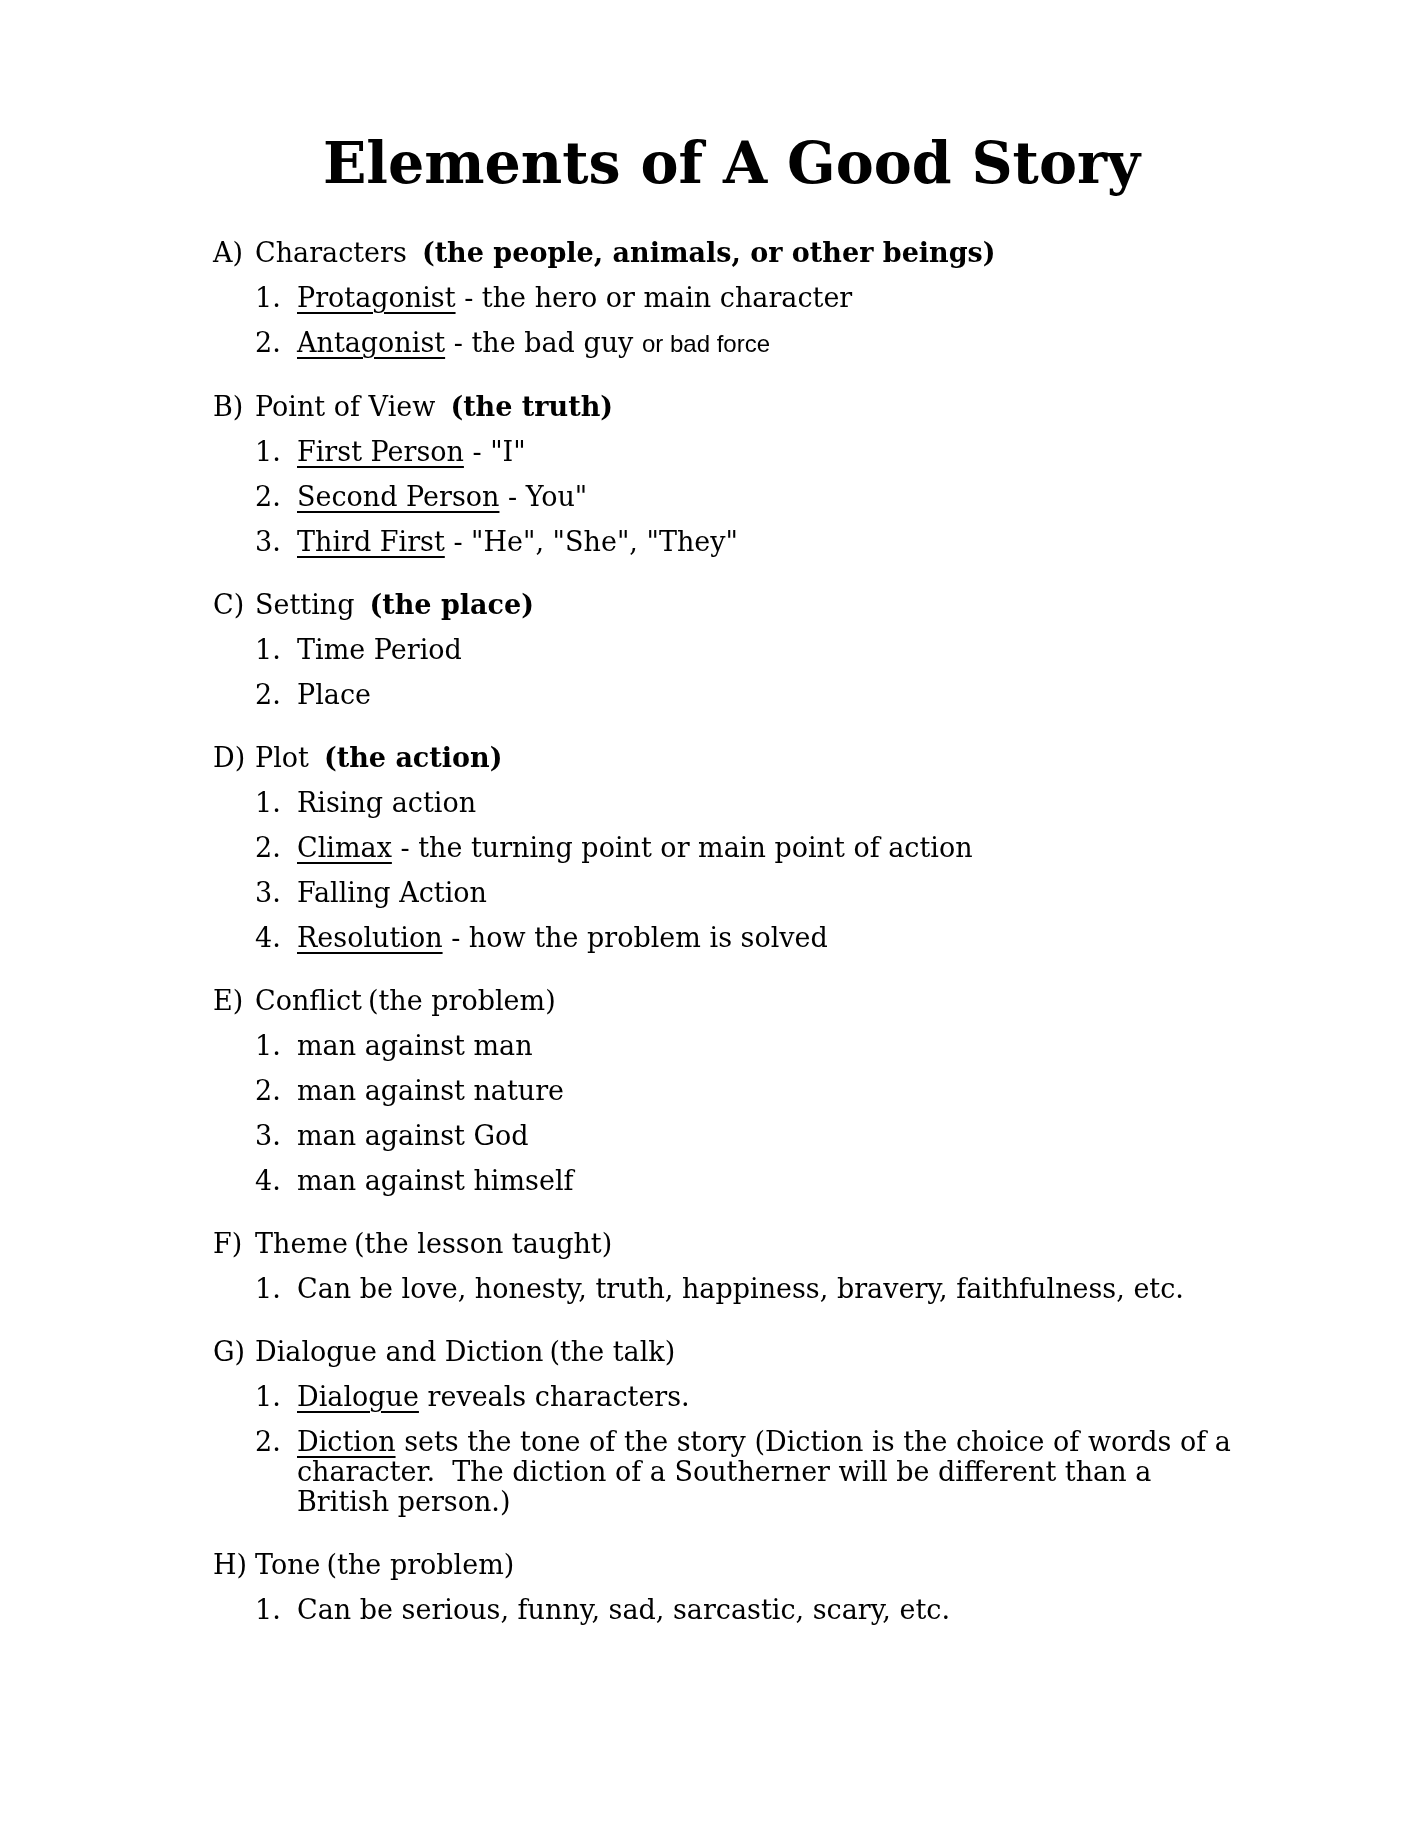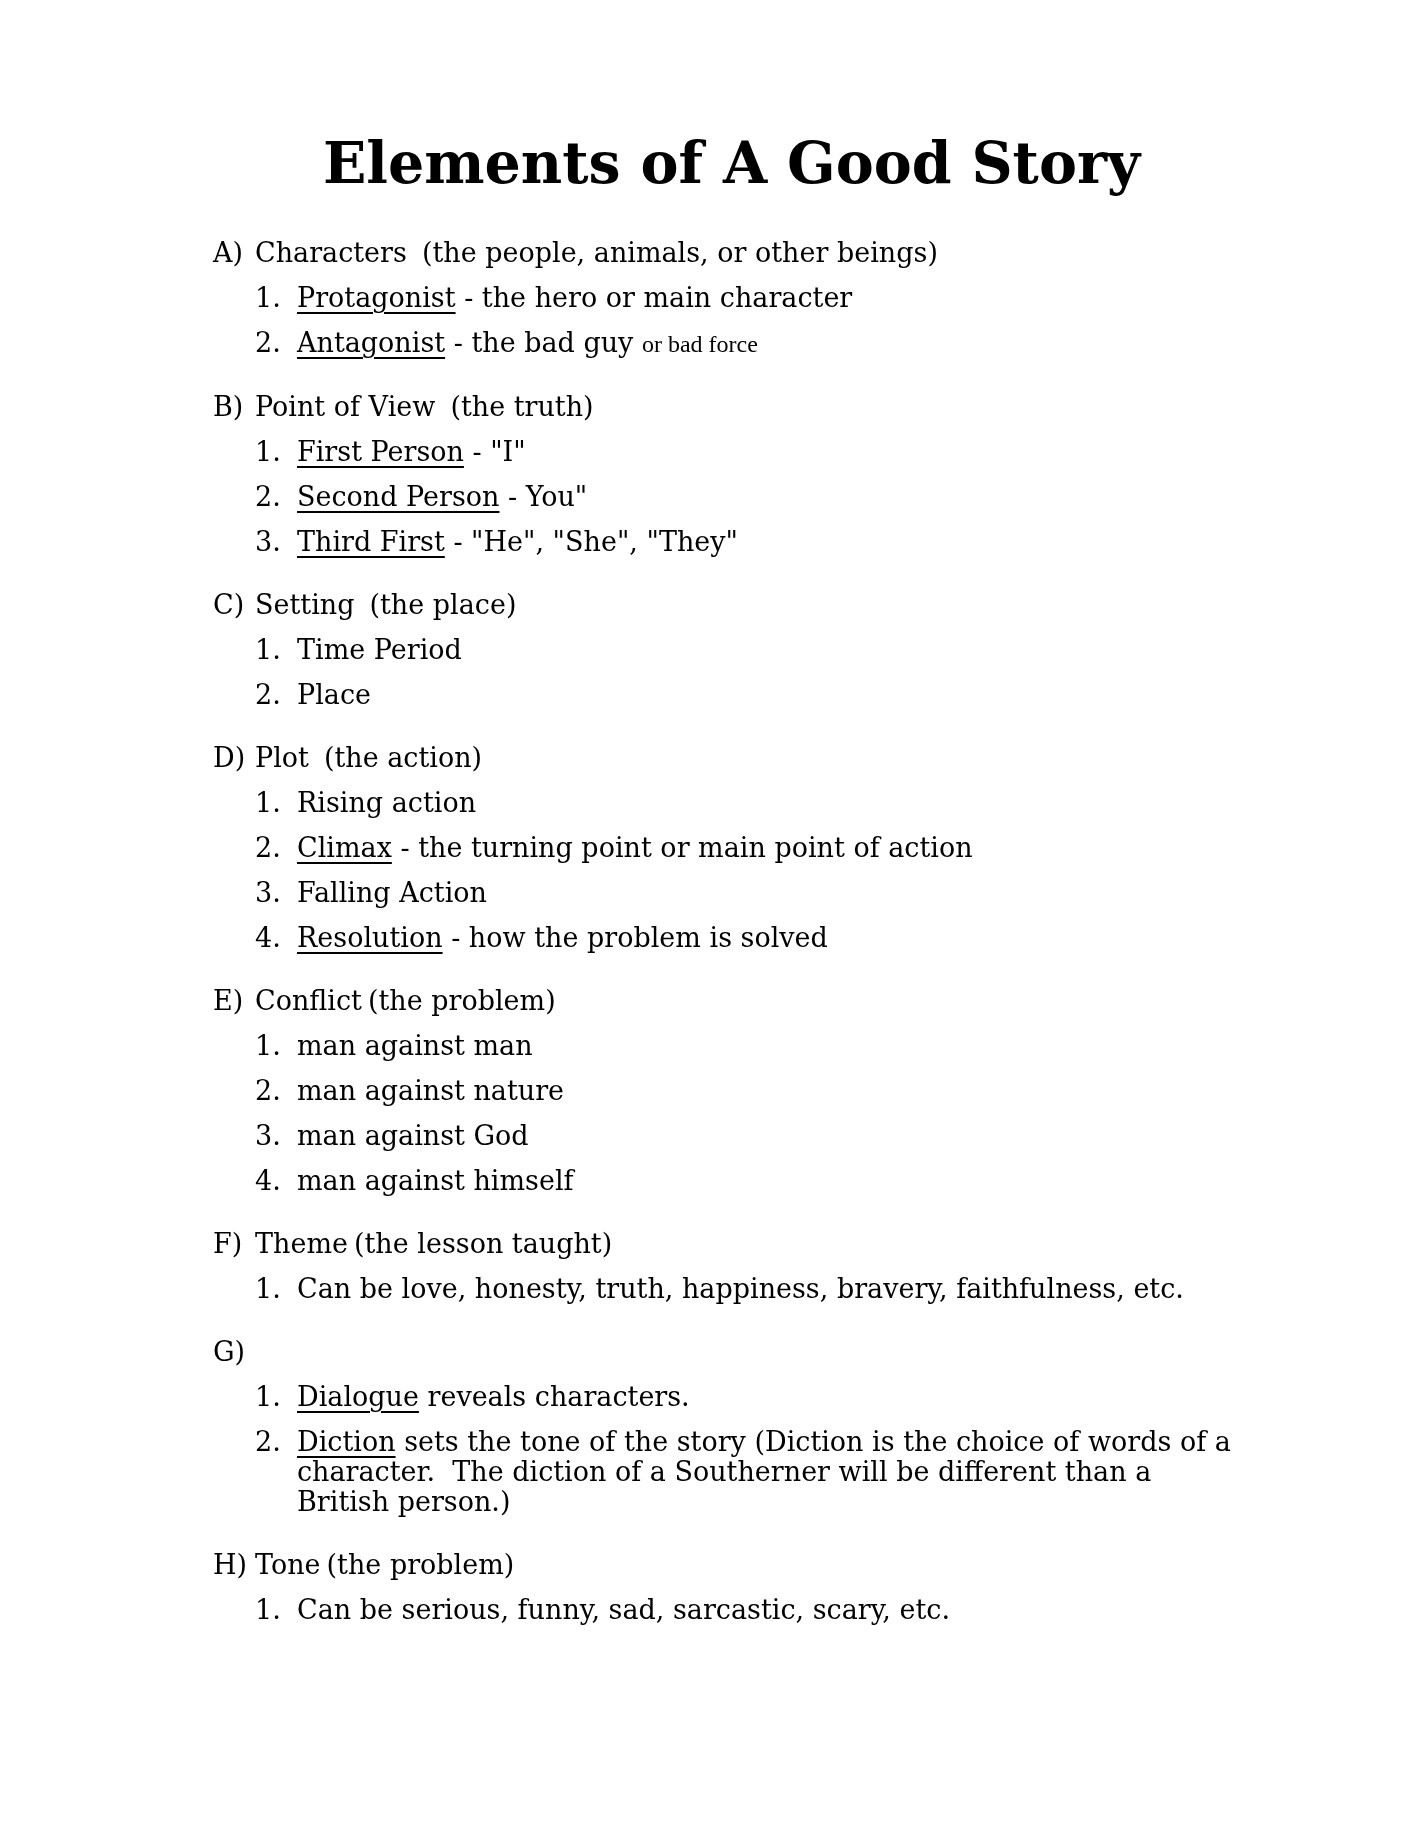--- a/index.html
+++ b/index.html
@@ -23,29 +23,29 @@
     margin: 0 0 40px 0;
     white-space: nowrap;
   }
   .section { margin-top: 33px; }
   .section.first { margin-top: 0; }
   .line { display: flex; line-height: 30px; margin-bottom: 15px; }
   .letter { flex: 0 0 42px; }
   .sec-text { flex: 0 1 auto; }
   .term { font-weight: normal; }
   .note { margin-left: 6px; }
-  .note.gap2 { margin-left: 15px; }
+  .note.gap2 { margin-left: 15px; font-weight: bold; }
   .num { flex: 0 0 42px; margin-left: 42px; }
   .itext { flex: 0 1 auto; max-width: 952px; }
   .u {
     text-decoration: underline;
     text-underline-offset: 5px;
     text-decoration-thickness: 2px;
   }
-  .alt { font-size: 24px; font-family: Liberation Serif, serif; }
+  .alt { font-size: 24px; font-family: Liberation Sans, sans-serif; }
 </style>
 </head>
 <body>
 
 <div class="page">
   <h1 class="title">Elements of A Good Story</h1>
   <div id="sections-root">
       <div class="section first">
         <div class="line sec-head">
           <span class="letter">A)</span>
@@ -142,20 +142,21 @@
           <span class="sec-text"><span class="term">Theme</span><span class="note">(the lesson taught)</span></span>
         </div>
         <div class="line item">
           <span class="num">1.</span>
           <span class="itext"><span class="">Can be love, honesty, truth, happiness, bravery, faithfulness, etc.</span></span>
         </div>
       </div>
       <div class="section">
         <div class="line sec-head">
           <span class="letter">G)</span>
+          <span class="sec-text"><span class="term">Dialogue and Diction</span><span class="note">(the talk)</span></span>
         </div>
         <div class="line item">
           <span class="num">1.</span>
           <span class="itext"><span class="u">Dialogue</span><span class=""> reveals characters.</span></span>
         </div>
         <div class="line item">
           <span class="num">2.</span>
           <span class="itext"><span class="u">Diction</span><span class=""> sets the tone of the story (Diction is the choice of words of a character.&nbsp; The diction of a Southerner will be different than a British person.)</span></span>
         </div>
       </div>

